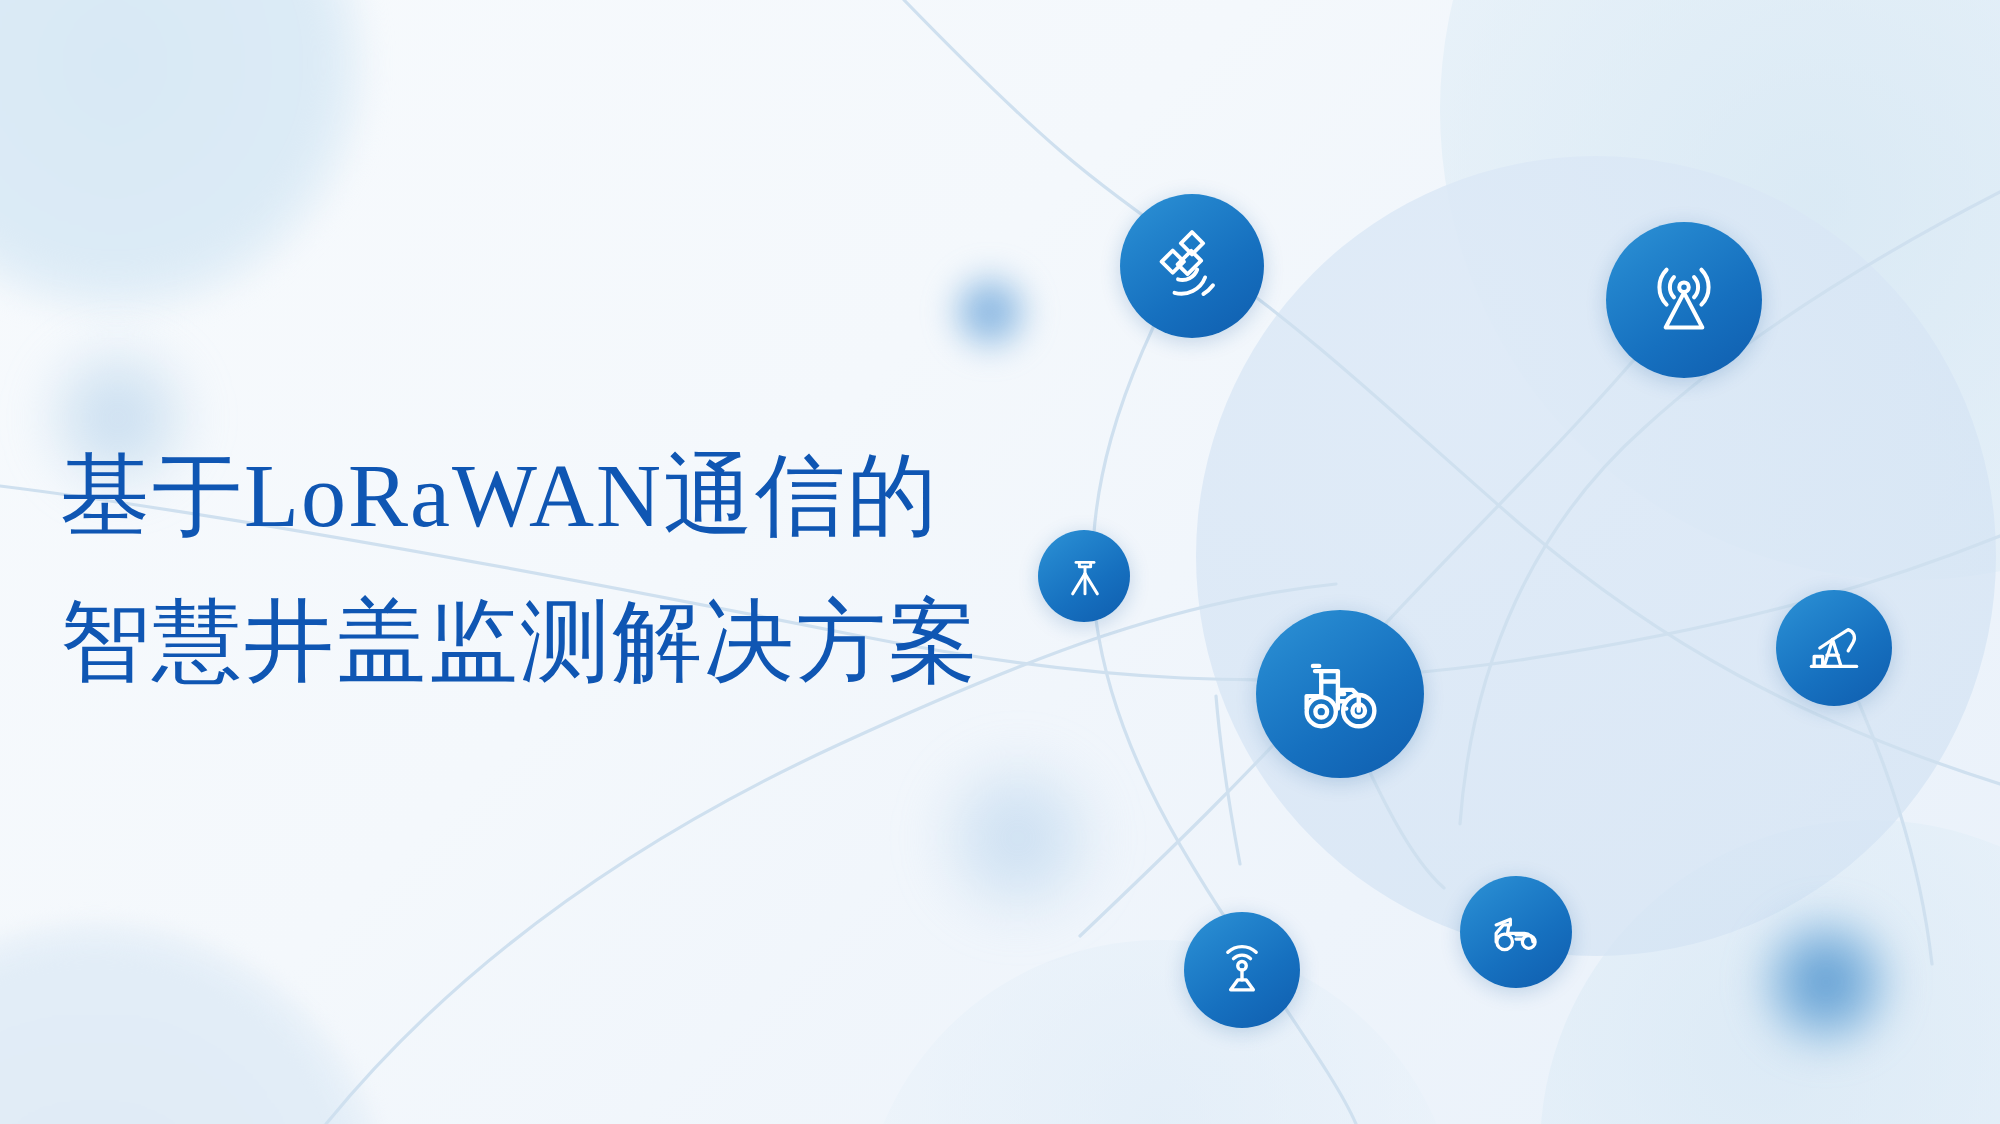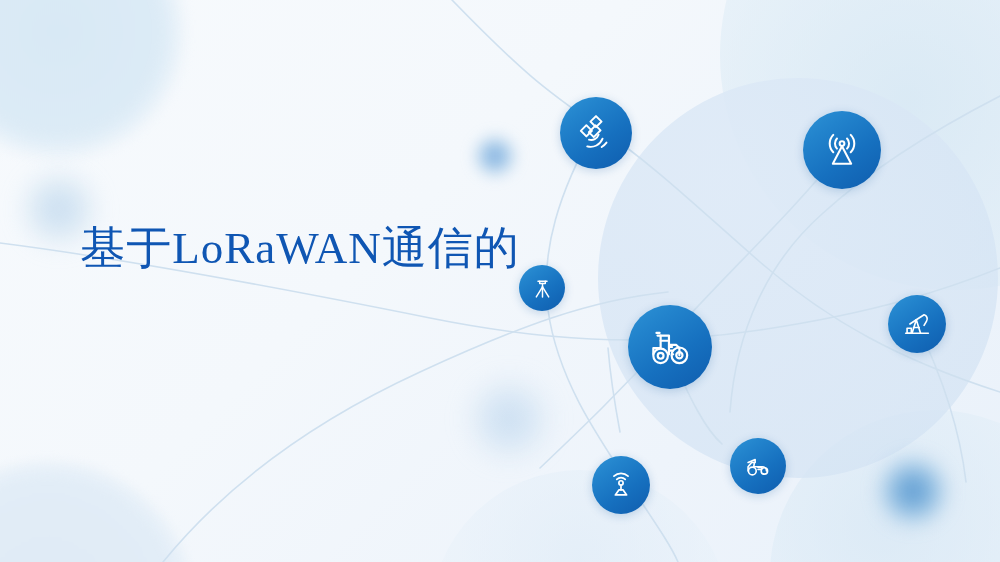--- a/index.html
+++ b/index.html
@@ -106,21 +106,21 @@
     width: 540px;
   }
   .title-line {
     color: #0f56b3;
     font-family: "Liberation Serif", "DejaVu Serif", serif;
     font-size: 45px;
     line-height: 1;
     letter-spacing: 1px;
     white-space: nowrap;
   }
-  .title-line.l1 { margin-bottom: 28px; text-align: center; }
+  .title-line.l1 { margin-bottom: 28px; }
 
   
   .node {
     position: absolute;
     border-radius: 50%;
     background: linear-gradient(145deg, #2e93d6 0%, #2283cc 26%, #1670bf 60%, #0f5dae 100%);
     box-shadow: 0 2px 10px rgba(25,90,160,0.22);
     display: flex;
     align-items: center;
     justify-content: center;
@@ -153,20 +153,21 @@
       <path d="M 1000 96 C 930 132 870 170 822 214 C 768 262 736 330 730 412"></path>
       <path d="M 163 562 C 230 480 320 418 420 372 C 520 326 590 300 668 292"></path>
       <path d="M 668 348 C 690 400 706 430 722 444"></path>
       <path d="M 620 432 C 614 400 610 372 608 348"></path>
       <path d="M 916 322 C 944 380 960 430 966 482"></path>
     </g>
   </svg>
 
   <div class="title-block">
     <div class="title-line l1">基于LoRaWAN通信的</div>
+    <div class="title-line l2">智慧井盖监测解决方案</div>
   </div>
 
   <div class="node" style="left:560px; top:97px; width:72px; height:72px;">
     <span>
       <svg width="42" height="42" viewBox="0 0 48 48" fill="none" stroke="#ffffff" stroke-width="2.2" stroke-linecap="round" stroke-linejoin="round">
         <rect x="8.5" y="17" width="9" height="9" transform="rotate(-45 13 21.5)"></rect>
         <rect x="19.5" y="6.5" width="9" height="9" transform="rotate(-45 24 11)"></rect>
         <rect x="17" y="18" width="11" height="8" transform="rotate(-45 22.5 22)"></rect>
         <path d="M27 26 a9 9 0 0 1 -11 5.6"></path>
         <path d="M31.5 30.5 a14.5 14.5 0 0 1 -17.5 8.8"></path>

